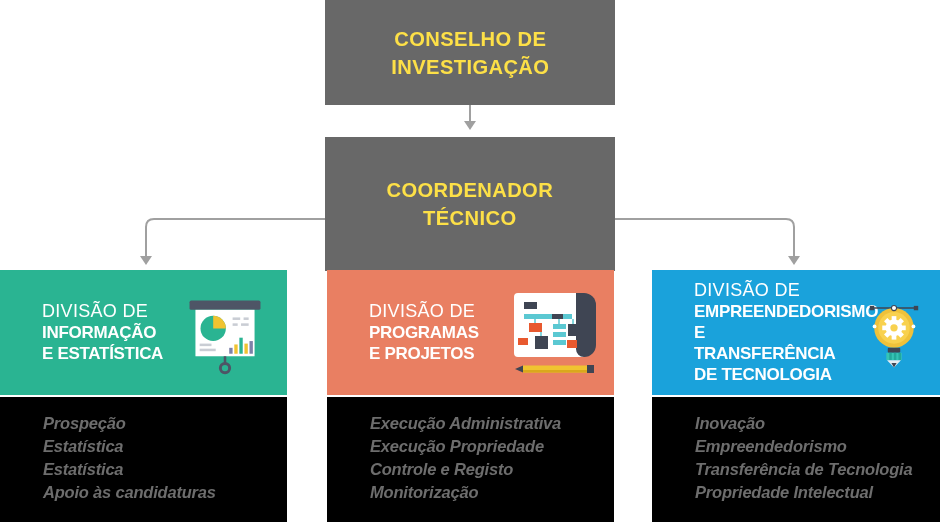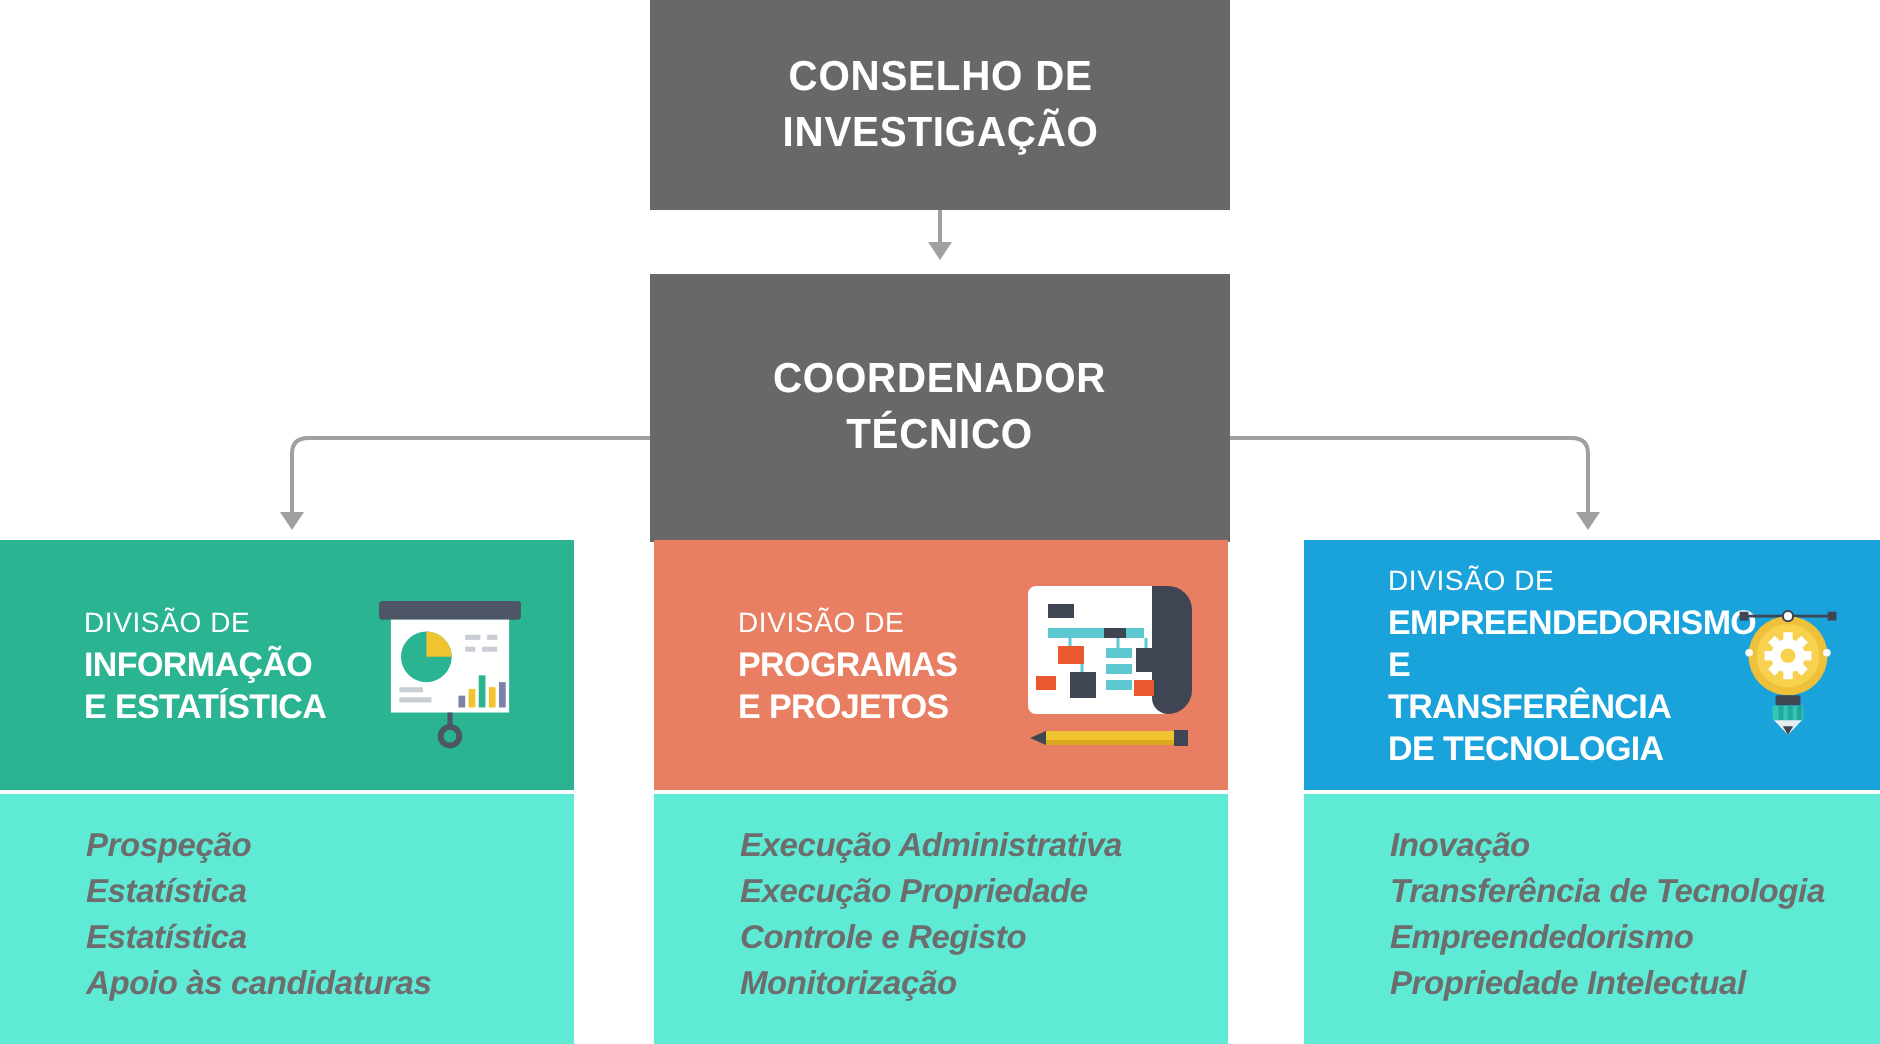--- a/index.html
+++ b/index.html
@@ -2,21 +2,21 @@
 <html><head>
 <meta charset="utf-8">
 <style>
   html,body{margin:0;padding:0;background:#ffffff;}
   .canvas{
     position:relative;width:940px;height:522px;overflow:hidden;
     font-family:"Liberation Sans",sans-serif;background:#ffffff;
   }
   .connectors{position:absolute;left:0;top:0;width:940px;height:522px;pointer-events:none;}
   .node{
-    position:absolute;background:#686868;color:#ffffff;
+    position:absolute;background:#686868;color:#fde047;
     display:flex;align-items:center;justify-content:center;text-align:center;
   }
   .node-label{
     white-space:pre-line;font-weight:bold;font-size:21px;line-height:28px;
     letter-spacing:.4px;transform:scaleX(.96);
   }
   .node-root{left:325px;top:0;width:290px;height:105px;}
   .node-coord{left:325px;top:137px;width:290px;height:134px;}
 
   .division{position:absolute;top:270px;}
@@ -25,30 +25,30 @@
   .div-2{left:652px;width:288px;}
 
   .div-header{
     position:relative;height:125px;color:#ffffff;
     display:flex;flex-direction:column;justify-content:center;
     box-sizing:border-box;padding-left:42px;padding-right:100px;
   }
   .hdr-green{background:#2ab492;}
   .hdr-orange{background:#e97f62;}
   .hdr-blue{background:#1aa2db;}
-  .t-light{display:block;font-size:14px;font-weight:normal;line-height:21px;letter-spacing:.3px;}
+  .t-light{display:block;font-size:18px;font-weight:normal;line-height:21px;letter-spacing:.3px;}
   .t-bold{display:block;font-size:17px;font-weight:bold;line-height:21px;letter-spacing:-0.3px;white-space:pre-line;}
 
   .div-icon{position:absolute;top:50%;transform:translateY(-50%);line-height:0;}
   .icon-pos-0{right:24px;margin-top:3px;}
   .icon-pos-1{right:10px;}
   .icon-pos-2{right:13px;}
 
   .div-list{
-    margin-top:2px;height:125px;background:#5eead4;
+    margin-top:2px;height:125px;background:#000000;
     box-sizing:border-box;padding:15px 10px 16px 43px;
   }
   .list-item{
     font-size:16.5px;line-height:23px;font-weight:bold;font-style:italic;
     color:#6d6d6d;letter-spacing:-0.2px;
   }
 </style>
 </head>
 <body>
 
@@ -209,19 +209,19 @@
             <rect x="44.8" y="74" width="3.4" height="10"></rect>
             <rect x="51.1" y="74" width="3.4" height="10"></rect>
           </g>
           <polygon points="35.5,84 54.5,84 45,94" fill="#e8edf2"></polygon>
           <polygon points="41.5,88 48.5,88 45,94" fill="#3f4553"></polygon>
         </svg>
       </span>
     </div>
     <div class="div-list">
       <div class="list-item">Inovação</div>
+      <div class="list-item">Empreendedorismo</div>
       <div class="list-item">Transferência de Tecnologia</div>
-      <div class="list-item">Empreendedorismo</div>
       <div class="list-item">Propriedade Intelectual</div>
     </div>
   </div>
 
 </div>
 
 </body></html>

